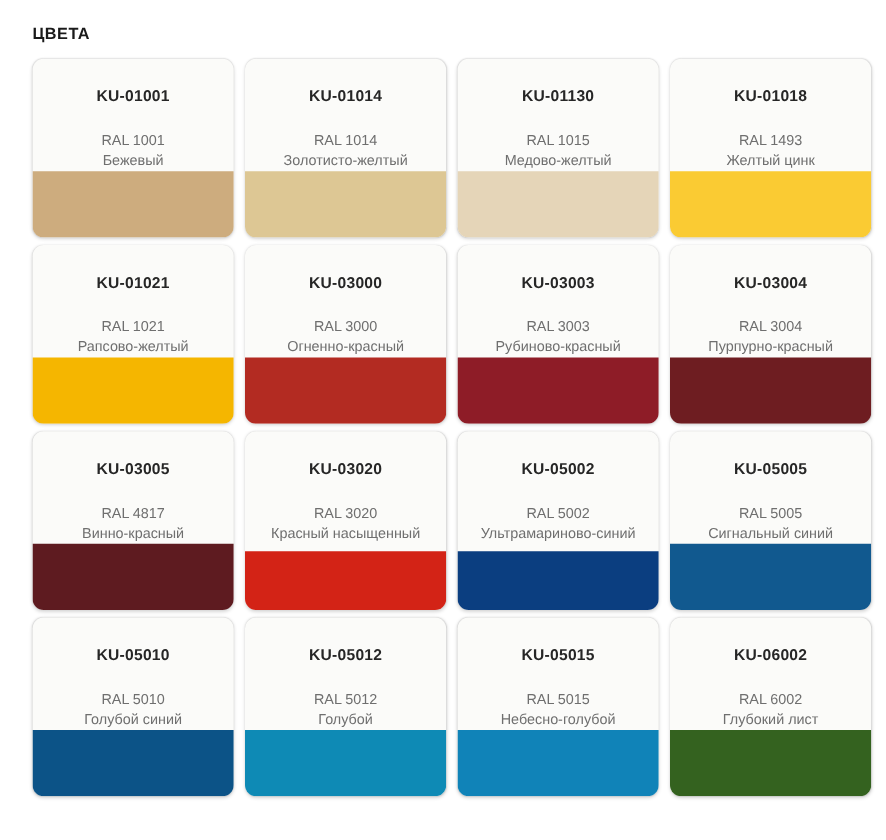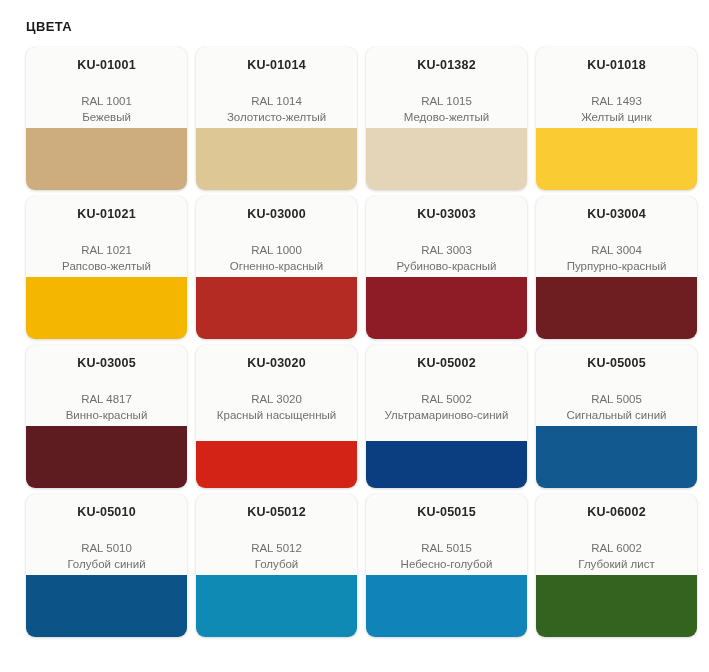--- a/index.html
+++ b/index.html
@@ -57,20 +57,21 @@
     flex: 0 0 auto;
   }
 
   .card-code {
     font-size: 12.5px;
     font-weight: bold;
     color: #262626;
     letter-spacing: 0.2px;
     line-height: 15px;
     white-space: nowrap;
+    margin-top: 12px;
   }
 
   .card-ral {
     font-size: 11.5px;
     color: #6f6f6f;
     line-height: 17px;
     margin-top: 20px;
     white-space: nowrap;
   }
 
@@ -109,21 +110,21 @@
       <div class="color-card">
         <div class="card-info">
           <div class="card-code">KU-01014</div>
           <div class="card-ral">RAL 1014</div>
           <div class="card-name">Золотисто-желтый</div>
         </div>
         <div class="card-swatch swatch-tall" style="background: rgb(221, 199, 148);"></div>
       </div>
       <div class="color-card">
         <div class="card-info">
-          <div class="card-code">KU-01382</div>
+          <div class="card-code">KU-01130</div>
           <div class="card-ral">RAL 1015</div>
           <div class="card-name">Медово-желтый</div>
         </div>
         <div class="card-swatch swatch-tall" style="background: rgb(229, 213, 184);"></div>
       </div>
       <div class="color-card">
         <div class="card-info">
           <div class="card-code">KU-01018</div>
           <div class="card-ral">RAL 1493</div>
           <div class="card-name">Желтый цинк</div>
@@ -134,21 +135,21 @@
         <div class="card-info">
           <div class="card-code">KU-01021</div>
           <div class="card-ral">RAL 1021</div>
           <div class="card-name">Рапсово-желтый</div>
         </div>
         <div class="card-swatch swatch-tall" style="background: rgb(245, 182, 0);"></div>
       </div>
       <div class="color-card">
         <div class="card-info">
           <div class="card-code">KU-03000</div>
-          <div class="card-ral">RAL 1000</div>
+          <div class="card-ral">RAL 3000</div>
           <div class="card-name">Огненно-красный</div>
         </div>
         <div class="card-swatch swatch-tall" style="background: rgb(179, 43, 34);"></div>
       </div>
       <div class="color-card">
         <div class="card-info">
           <div class="card-code">KU-03003</div>
           <div class="card-ral">RAL 3003</div>
           <div class="card-name">Рубиново-красный</div>
         </div>

